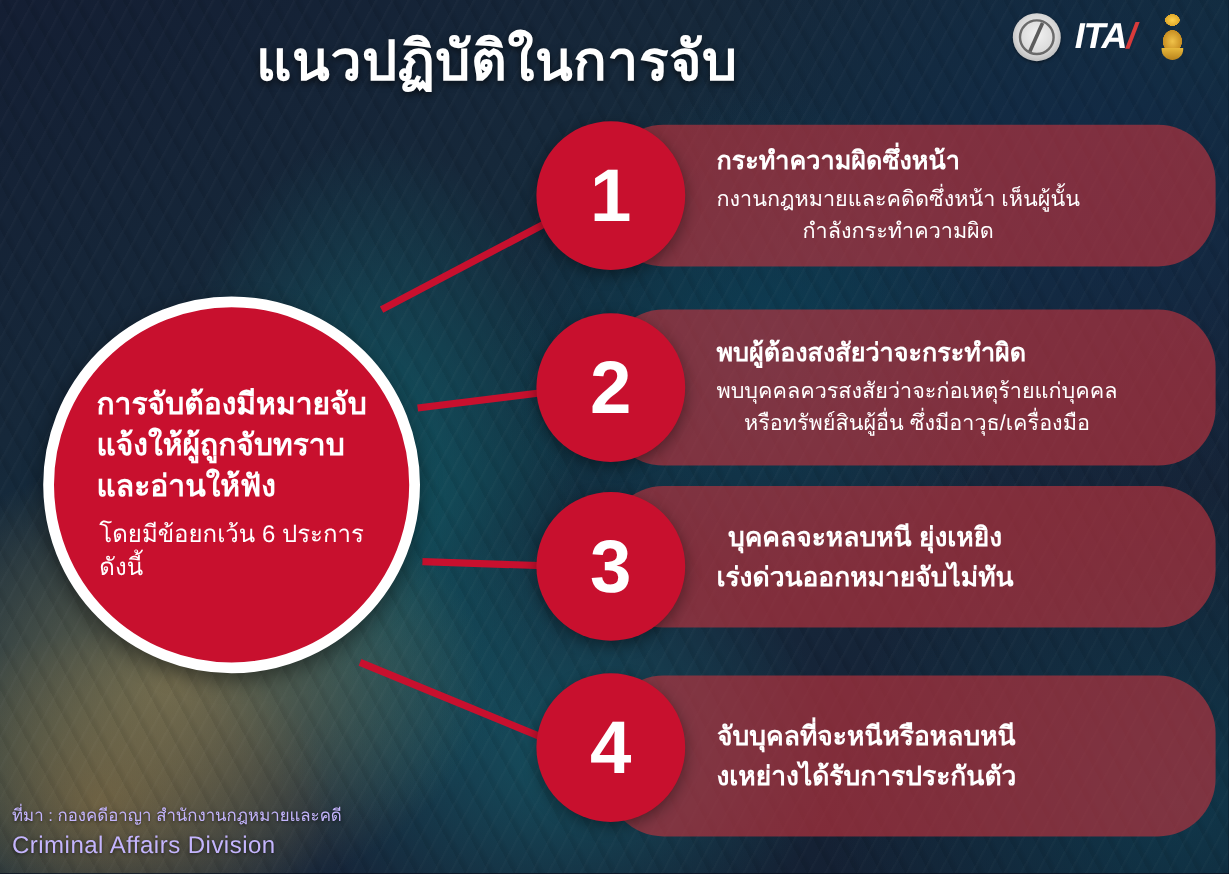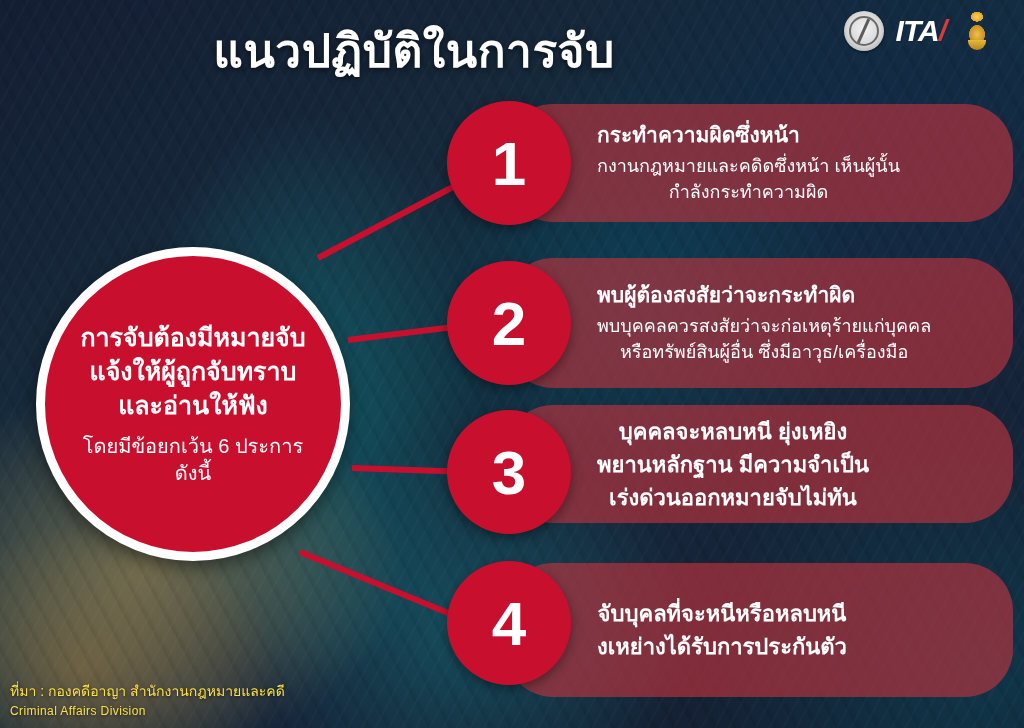--- a/index.html
+++ b/index.html
@@ -138,21 +138,20 @@
     width: 314px;
     height: 314px;
     border-radius: 50%;
     background: #c8102e;
     border: 9px solid #ffffff;
     box-sizing: border-box;
     display: flex;
     flex-direction: column;
     align-items: center;
     justify-content: center;
-    text-align: center;
     box-shadow: 0 6px 18px rgba(0,0,0,0.45);
     padding: 0 26px;
   }
   #hub .hub-main {
     font-size: 25px;
     font-weight: bold;
     line-height: 1.35;
   }
   #hub .hub-sub {
     margin-top: 10px;
@@ -201,25 +200,25 @@
     box-shadow: 0 4px 12px rgba(0,0,0,0.4);
   }
 
   
   #source {
     position: absolute;
     left: 10px;
     bottom: 8px;
     font-size: 14px;
     line-height: 1.5;
-    color: #fde047;
+    color: #c4b5fd;
     text-shadow: 0 1px 3px rgba(0,0,0,0.6);
   }
   #source .src-en {
-    font-size: 12px;
+    font-size: 20px;
     letter-spacing: 0.4px;
   }
 </style>
 </head>
 <body>
 
 <div id="stage">
   <div id="bg"></div>
 
   <div id="title">แนวปฏิบัติในการจับ</div>
@@ -269,21 +268,20 @@
       <div>หรือทรัพย์สินผู้อื่น ซึ่งมีอาวุธ/เครื่องมือ</div>
     </div>
   </div>
   <div class="num-circle" style="left:447px; top:261px;">
     <span>2</span>
   </div>
 
   <div class="bubble head-only" style="left:505px; top:405px; width:508px; height:118px;">
     <div class="b-head">
       <div>บุคคลจะหลบหนี ยุ่งเหยิง</div>
-      <div>พยานหลักฐาน มีความจำเป็น</div>
       <div>เร่งด่วนออกหมายจับไม่ทัน</div>
     </div>
   </div>
   <div class="num-circle" style="left:447px; top:410px;">
     <span>3</span>
   </div>
 
   <div class="bubble head-only" style="left:505px; top:563px; width:508px; height:134px;">
     <div class="b-head">
       <div>จับบุคลที่จะหนีหรือหลบหนี</div>

